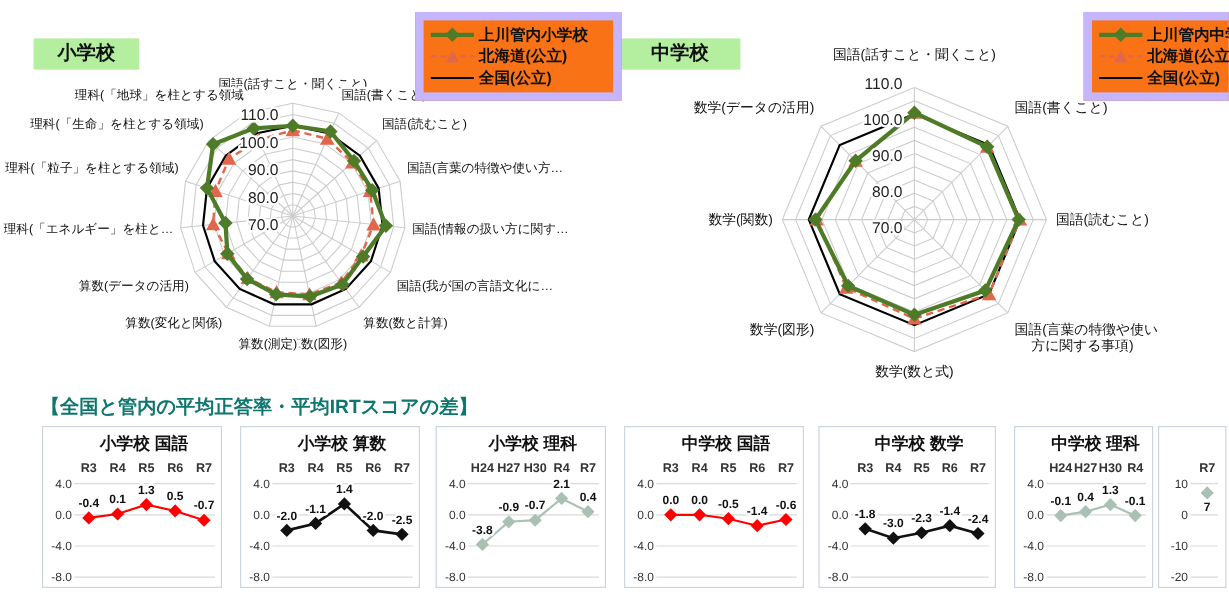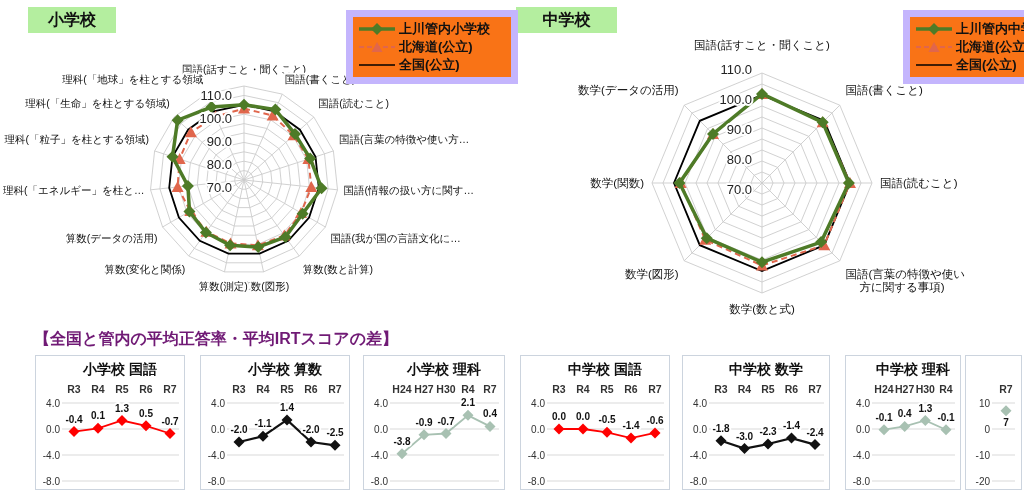--- a/index.html
+++ b/index.html
@@ -1,30 +1,30 @@
 <!DOCTYPE html>
 <html><head>
 <meta charset="utf-8">
 <style>
   html,body{margin:0;padding:0;background:#fff;}
   body{width:1024px;height:495px;overflow:hidden;font-family:"Liberation Sans",sans-serif;}
   #canvas{position:relative;width:1024px;height:495px;background:#fff;}
   .chip{position:absolute;height:26px;line-height:26px;text-align:center;
-        background:#b4ee9f;color:#111;font-weight:bold;font-size:16px;}
+        background:#b4ee9f;color:#111;font-weight:bold;font-size:16px;margin-top:25px;}
   #chip-elem{left:28px;top:7px;width:88px;}
   #chip-jr{left:516px;top:7px;width:101px;}
   .legend{position:absolute;border:7px solid #c4b5fd;background:#f97316;padding:3px 6px 3px 4px;}
   #legend-elem{left:346px;top:10px;width:148px;}
   #legend-jr{left:903px;top:10px;width:152px;}
   .legend-row{display:flex;align-items:center;height:18px;}
   .legend-label{font-size:13px;font-weight:600;color:#111;white-space:nowrap;margin-left:2px;}
   .radar-svg{position:absolute;top:0;}
   #radar-elem-svg{left:0;}
   #radar-jr-svg{left:512px;}
-  #bottom-title{position:absolute;left:34px;top:329px;font-size:16px;font-weight:bold;color:#701a75;}
+  #bottom-title{position:absolute;left:34px;top:329px;font-size:16px;font-weight:bold;color:#0f766e;}
   #note{position:absolute;right:8px;top:334px;font-size:12px;font-weight:600;color:#222;}
   .mini-box{position:absolute;top:355px;height:135px;border:1px solid #ccd4de;background:#fff;box-sizing:border-box;}
   .mini-sub-box{position:absolute;top:355px;height:135px;border:1px solid #ccd4de;background:#fff;box-sizing:border-box;}
   svg{display:block;}
 </style>
 </head>
 <body>
 
 <div id="canvas">
 

